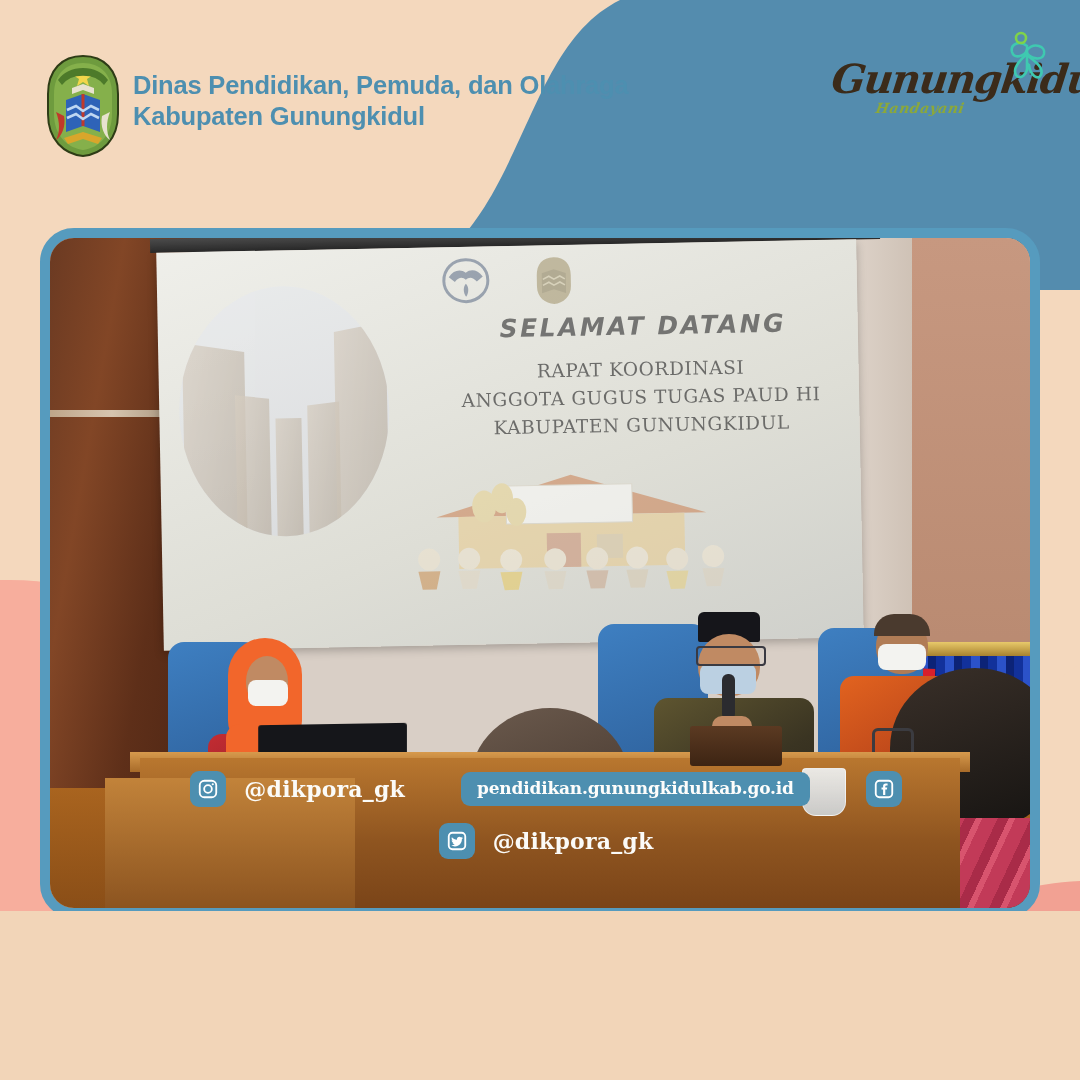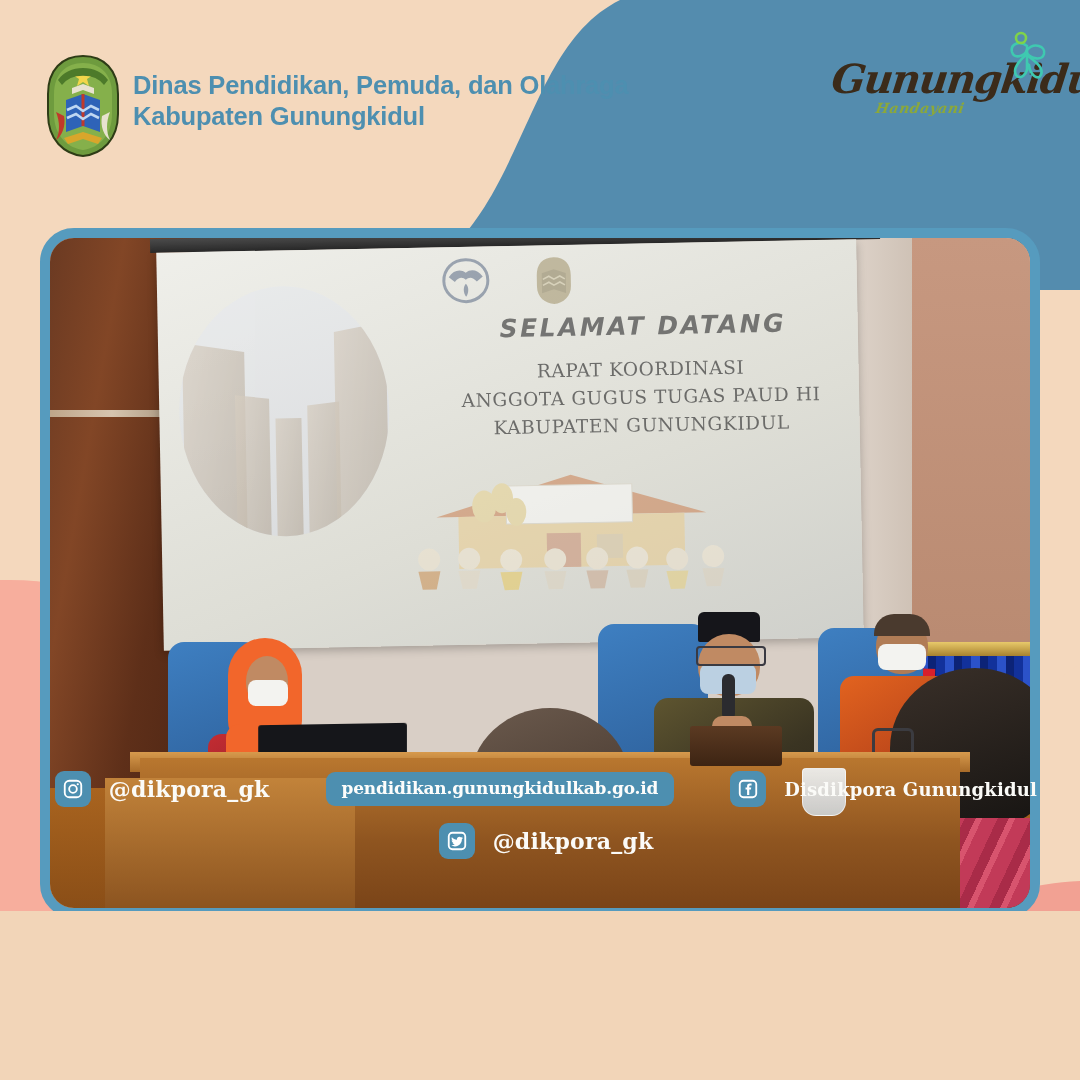--- a/index.html
+++ b/index.html
@@ -472,21 +472,20 @@
       <div class="url-pill">pendidikan.gunungkidulkab.go.id</div>
 
       <div class="gap"></div>
 
       <div class="sicon">
         <svg viewBox="0 0 24 24" width="22" height="22">
           <rect x="3" y="3" width="18" height="18" rx="4" fill="none" stroke="#FFFFFF" stroke-width="2"></rect>
           <path d="M14.4,8.2h1.5V6h-2.1c-1.8,0-2.8,1.1-2.8,2.8v1.5H9.3v2.3h1.7v6h2.4v-6h1.8l0.3-2.3h-2.1V9.1C13.4,8.5,13.7,8.2,14.4,8.2z" fill="#FFFFFF"></path>
         </svg>
       </div>
-      <div class="slabel small">Disdikpora Gunungkidul</div>
     </div>
 
     <div class="f-row r2">
       <div class="sicon">
         <svg viewBox="0 0 24 24" width="22" height="22">
           <rect x="3" y="3" width="18" height="18" rx="4" fill="none" stroke="#FFFFFF" stroke-width="2"></rect>
           <path d="M18.6,8.4c-0.5,0.2-1,0.4-1.5,0.4c0.5-0.3,0.9-0.8,1.1-1.4c-0.5,0.3-1.1,0.5-1.7,0.7c-0.5-0.5-1.2-0.8-1.9-0.8c-1.5,0-2.7,1.2-2.7,2.7c0,0.2,0,0.4,0.1,0.6c-2.2-0.1-4.2-1.2-5.5-2.8C6.2,8.2,6.1,8.7,6.1,9.2c0,0.9,0.5,1.7,1.2,2.2c-0.4,0-0.8-0.1-1.2-0.3c0,1.3,0.9,2.4,2.1,2.6c-0.2,0.1-0.5,0.1-0.7,0.1c-0.2,0-0.3,0-0.5-0.1c0.3,1.1,1.3,1.8,2.5,1.9c-0.9,0.7-2.1,1.1-3.3,1.1c-0.2,0-0.4,0-0.6,0c1.2,0.8,2.6,1.2,4.1,1.2c4.9,0,7.6-4.1,7.6-7.6c0-0.1,0-0.2,0-0.3C17.8,9.4,18.3,8.9,18.6,8.4z" fill="#FFFFFF"></path>
         </svg>
       </div>
       <div class="slabel">@dikpora_gk</div>

